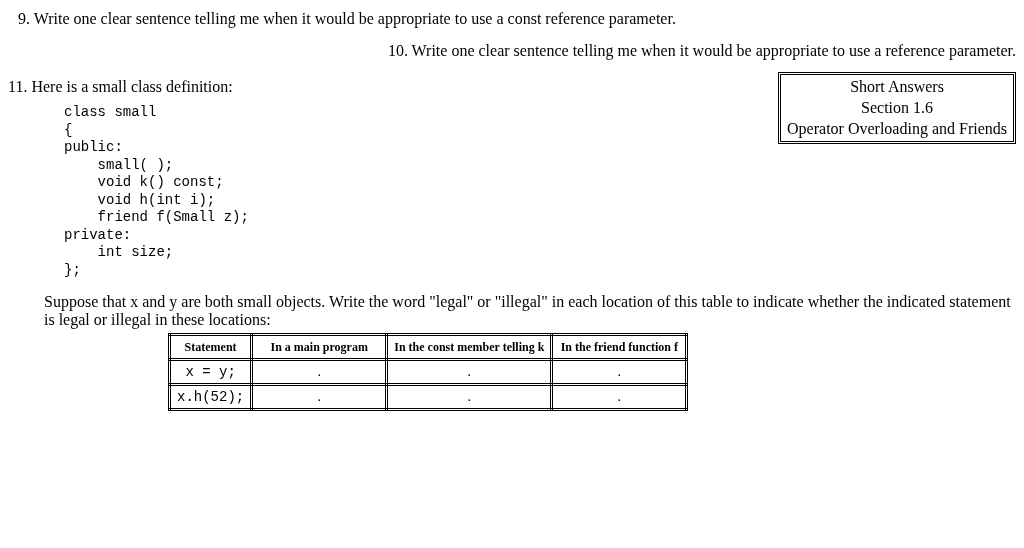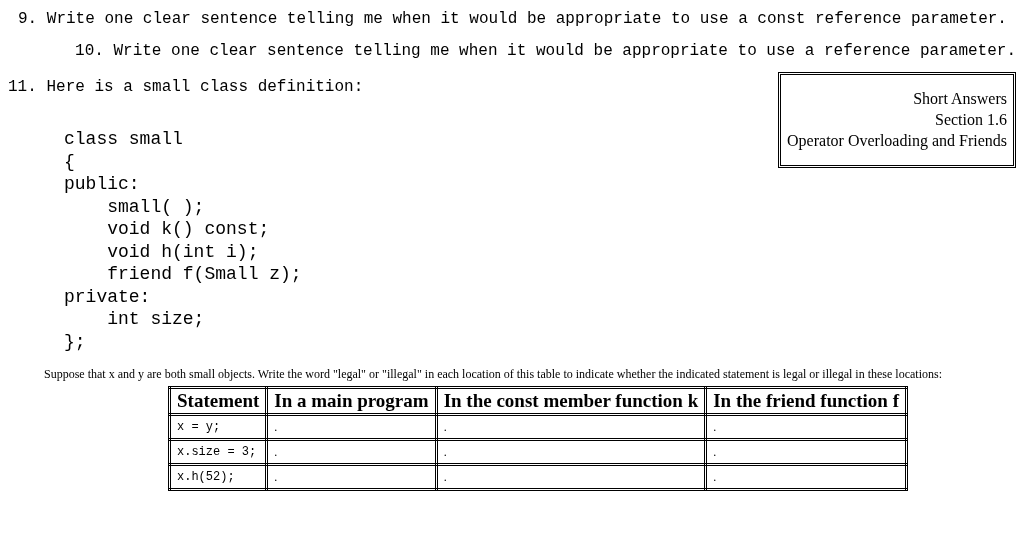--- a/index.html
+++ b/index.html
@@ -7,69 +7,68 @@
     font-size: 16px;
     color: #000;
     background: #fff;
     margin: 0;
     padding: 6px 8px;
     width: 1024px;
     box-sizing: border-box;
   }
   .question {
     margin: 4px 0 14px 0;
-    font-family: Liberation Mono, monospace;
   }
   .q9 { margin-left: 10px; }
   .q10 { margin-left: 0px; text-align: right; }
   .q11 { margin-left: 0px; }
   .q11-row {
     display: flex;
     align-items: flex-start;
     justify-content: space-between;
   }
   .info-box {
     border: 3px double #000;
-    padding: 14px 6px;
-    text-align: right;
+    padding: 2px 6px;
+    text-align: center;
     font-size: 16px;
     line-height: 1.3;
     margin-top: -2px;
     flex-shrink: 0;
   }
   .code-block {
     font-family: "Courier New", Courier, monospace;
-    font-size: 18px;
+    font-size: 14px;
     white-space: pre;
     margin-left: 56px;
     line-height: 1.25;
     margin-top: -40px;
   }
   .instr {
     margin: 14px 0 4px 36px;
-    font-size: 12px;
+    font-size: 16px;
   }
   table.legal {
     border-collapse: collapse;
     margin-left: 160px;
     border: 3px double #000;
   }
   table.legal th, table.legal td {
     border: 3px double #000;
     padding: 1px 6px;
-    font-size: 12px;
-    text-align: left;
+    font-size: 14px;
+    text-align: center;
     vertical-align: middle;
     height: 20px;
   }
   table.legal th {
     font-weight: bold;
     font-family: "Times New Roman", Times, serif;
     text-align: center;
-    font-size: 19px;
+    font-size: 12px;
   }
   table.legal td.stmt {
     font-family: "Courier New", Courier, monospace;
     white-space: nowrap;
   }
   table.legal td.cell {
     font-family: "Times New Roman", Times, serif;
     min-width: 120px;
   }
 </style>
@@ -109,33 +108,27 @@
     int size;
 };</div>
 
 <div class="instr">Suppose that x and y are both small objects. Write the word "legal" or "illegal" in each location of this table to indicate whether the indicated statement is legal or illegal in these locations:</div>
 
 <table class="legal">
   <thead>
     <tr>
       <th>Statement</th>
       <th>In a main program</th>
-      <th>In the const member function k</th>
+      <th>In the const member telling k</th>
       <th>In the friend function f</th>
     </tr>
   </thead>
   <tbody>
     <tr>
       <td class="stmt">x = y;</td>
-      <td class="cell">.</td>
-      <td class="cell">.</td>
-      <td class="cell">.</td>
-    </tr>
-    <tr>
-      <td class="stmt">x.size = 3;</td>
       <td class="cell">.</td>
       <td class="cell">.</td>
       <td class="cell">.</td>
     </tr>
     <tr>
       <td class="stmt">x.h(52);</td>
       <td class="cell">.</td>
       <td class="cell">.</td>
       <td class="cell">.</td>
     </tr>

